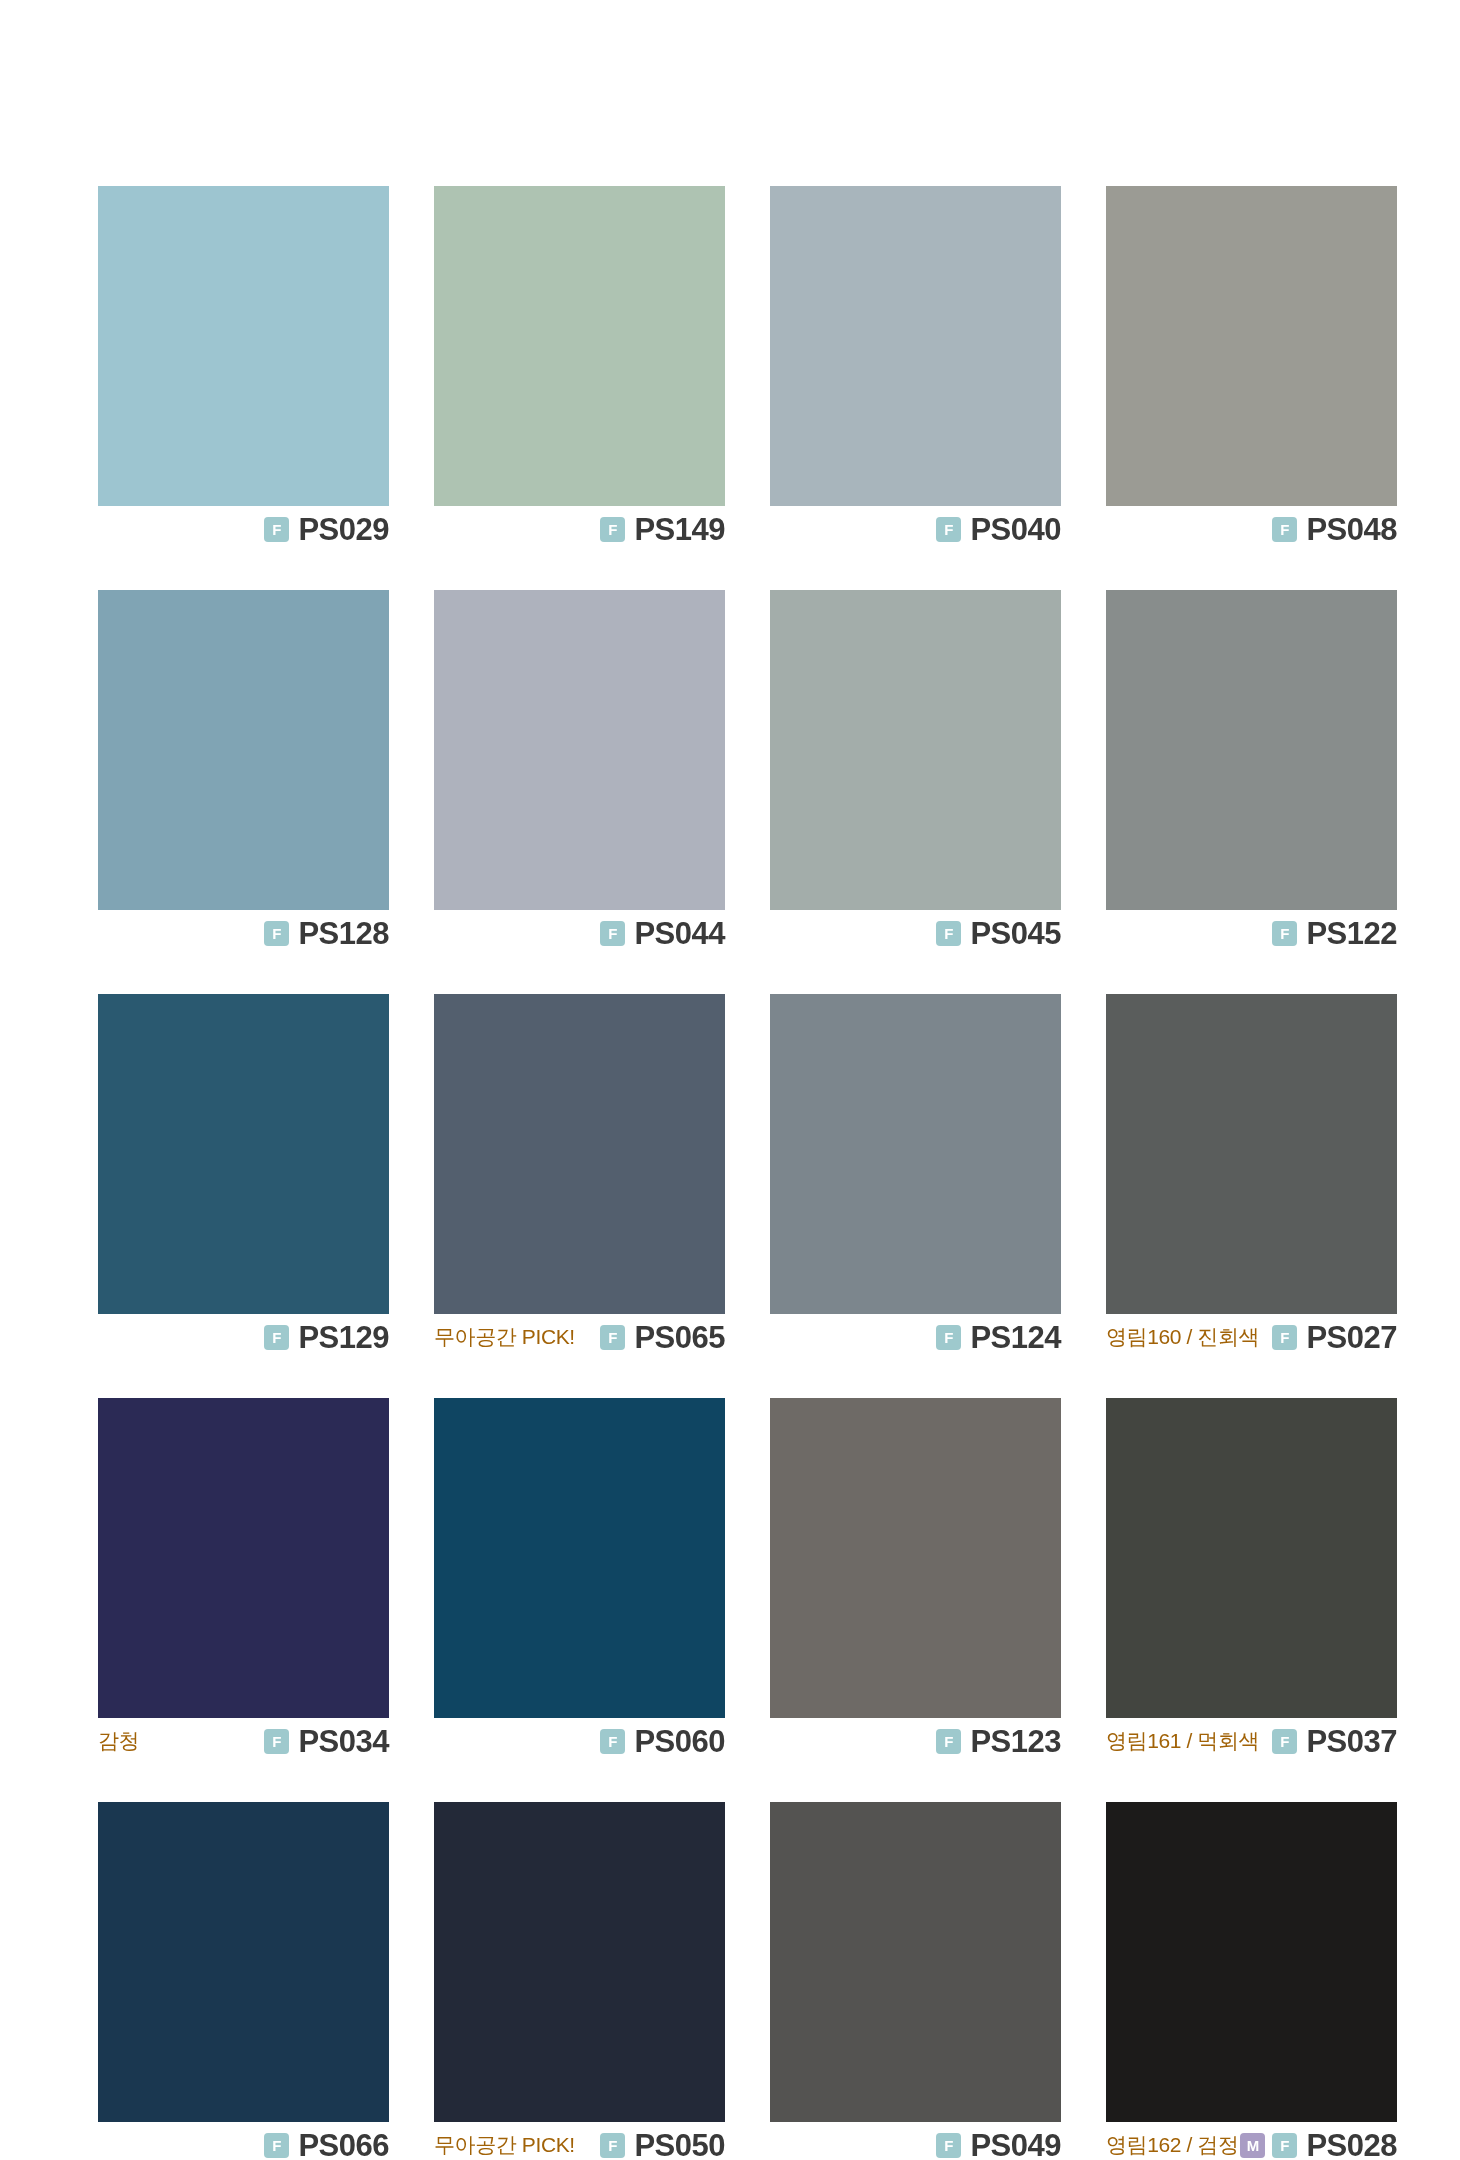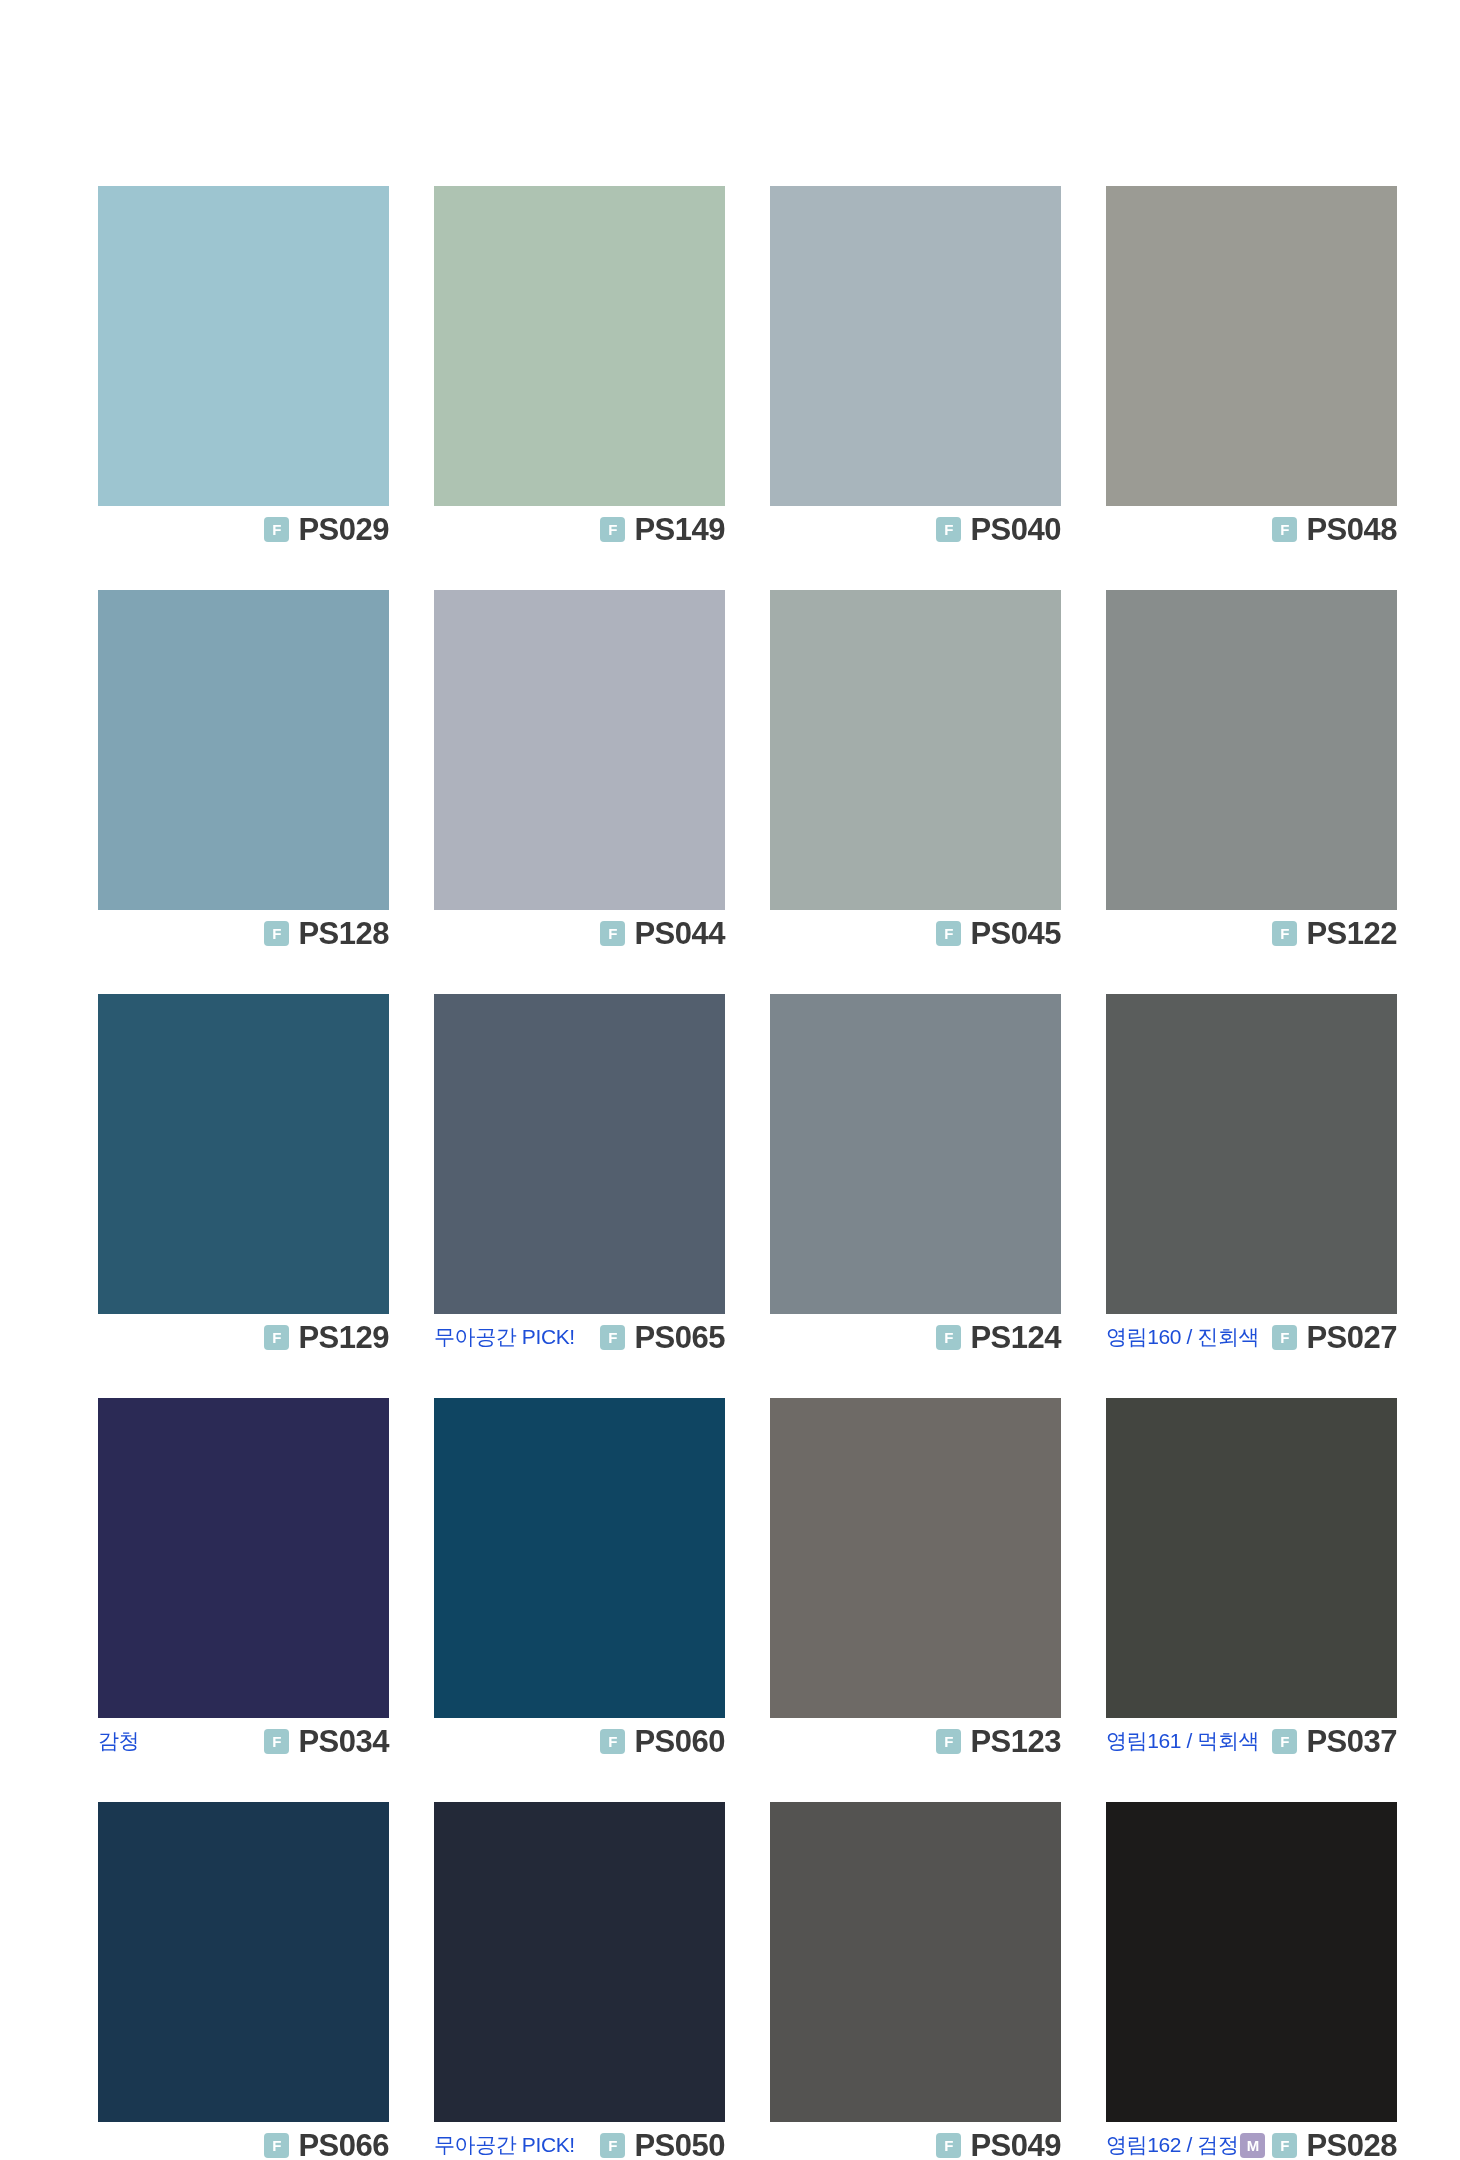--- a/index.html
+++ b/index.html
@@ -52,21 +52,21 @@
     gap: 0;
     position: relative;
   }
 
   .note {
     position: absolute;
     left: 0;
     top: 50%;
     transform: translateY(-50%);
     font-size: 21px;
-    color: #1d4ed8;
+    color: #a16207;
     white-space: nowrap;
     letter-spacing: -0.4px;
     font-weight: 400;
   }
 
   .badges {
     display: flex;
     align-items: center;
     gap: 7px;
     margin-right: 9px;

